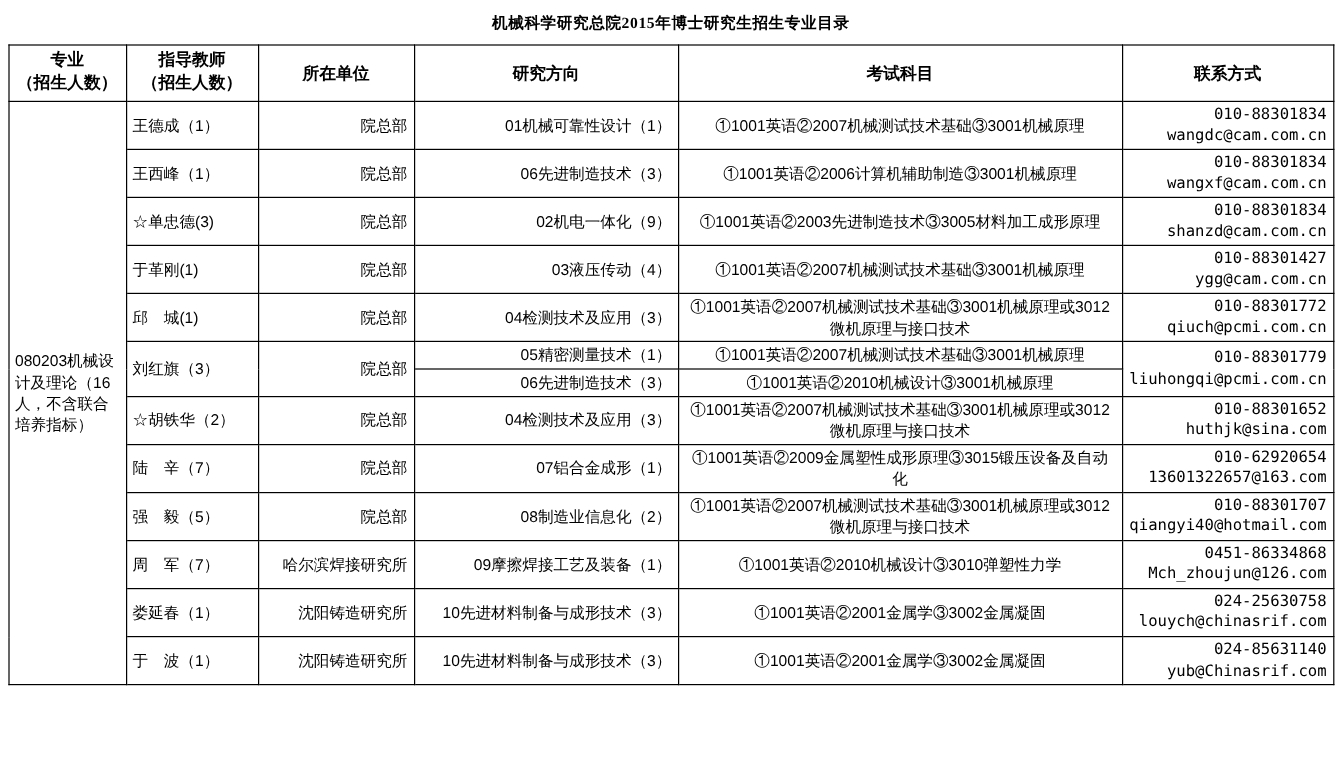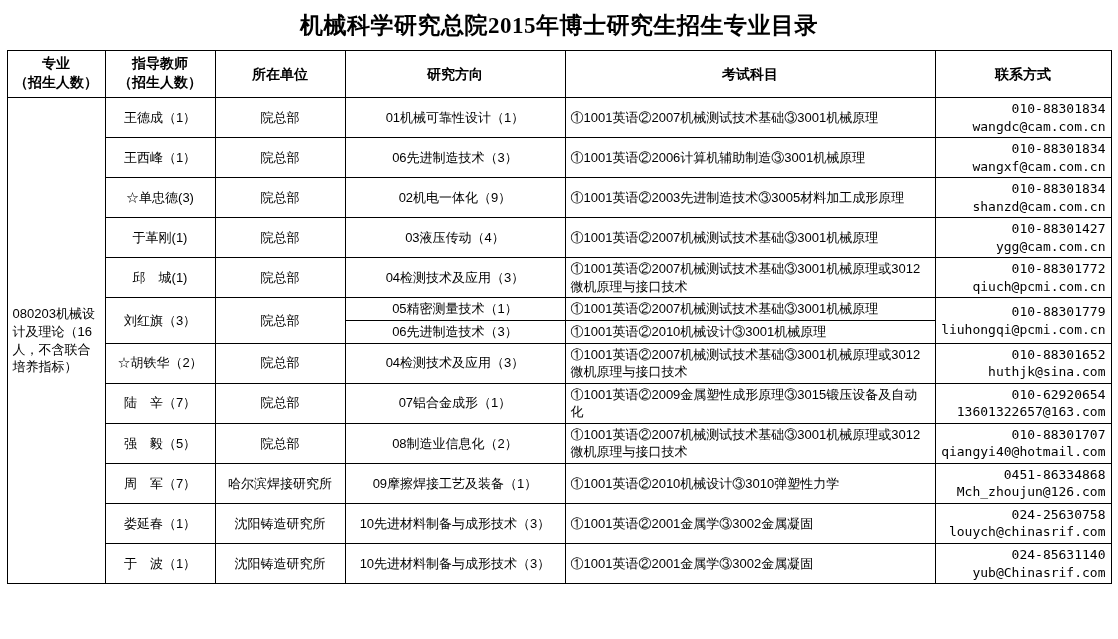--- a/index.html
+++ b/index.html
@@ -15,21 +15,21 @@
     overflow: hidden;
   }
   .page {
     width: 1118px;
     height: 639px;
     position: relative;
     box-sizing: border-box;
   }
   .doc-title {
     text-align: center;
-    font-size: 23px;
+    font-size: 13px;
     font-weight: bold;
     letter-spacing: 0.5px;
     padding: 10px 0 9px 0;
     font-family: "Liberation Serif", "DejaVu Serif", serif;
   }
   table.catalog {
     border-collapse: collapse;
     width: 1104px;
     margin: 0 auto;
     table-layout: fixed;
@@ -46,32 +46,31 @@
     font-weight: bold;
     font-size: 14px;
     height: 42px;
   }
   td.major {
     text-align: left;
     font-size: 13px;
     line-height: 1.6;
   }
   td.teacher {
+    white-space: nowrap;
+  }
+  td.unit {
+    text-align: right;
+  }
+  td.direction {
+    text-align: right;
+    padding-left: 8px;
+  }
+  td.subject {
     text-align: center;
-    white-space: nowrap;
-  }
-  td.unit {
-    text-align: center;
-  }
-  td.direction {
-    text-align: center;
-    padding-left: 8px;
-  }
-  td.subject {
-    text-align: left;
     padding-left: 6px;
   }
   td.contact {
     text-align: right;
     padding-left: 6px;
     font-family: "DejaVu Sans Mono", "Liberation Mono", monospace;
     font-size: 11.5px;
     line-height: 1.32;
     white-space: pre-line;
   }

